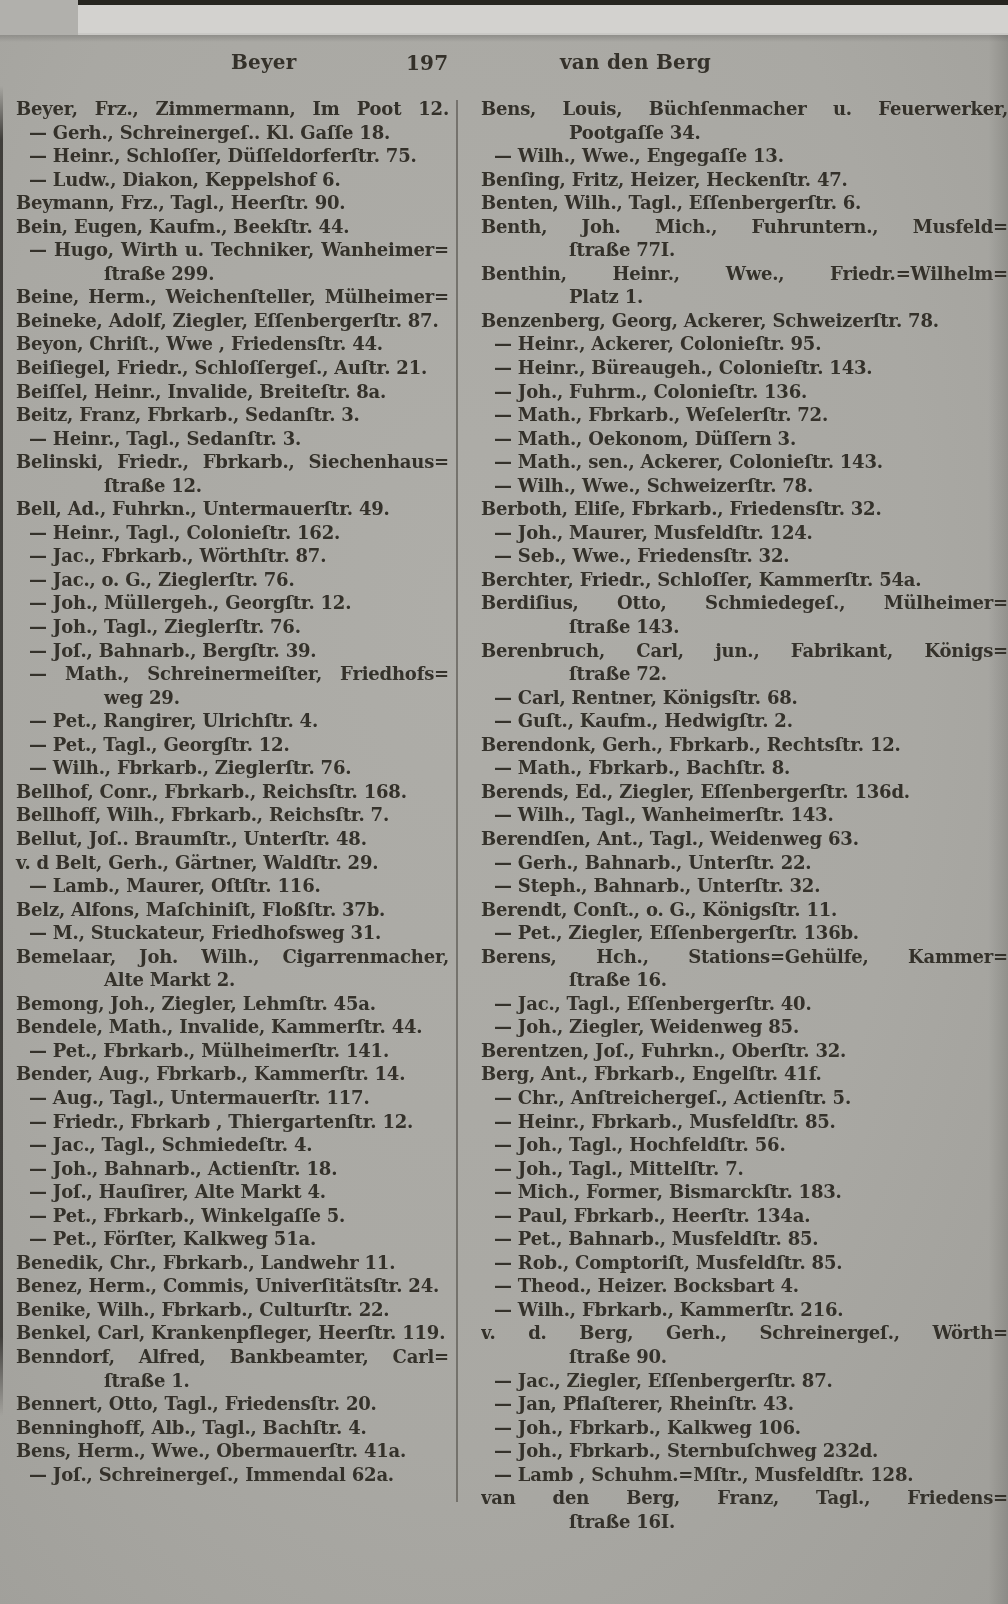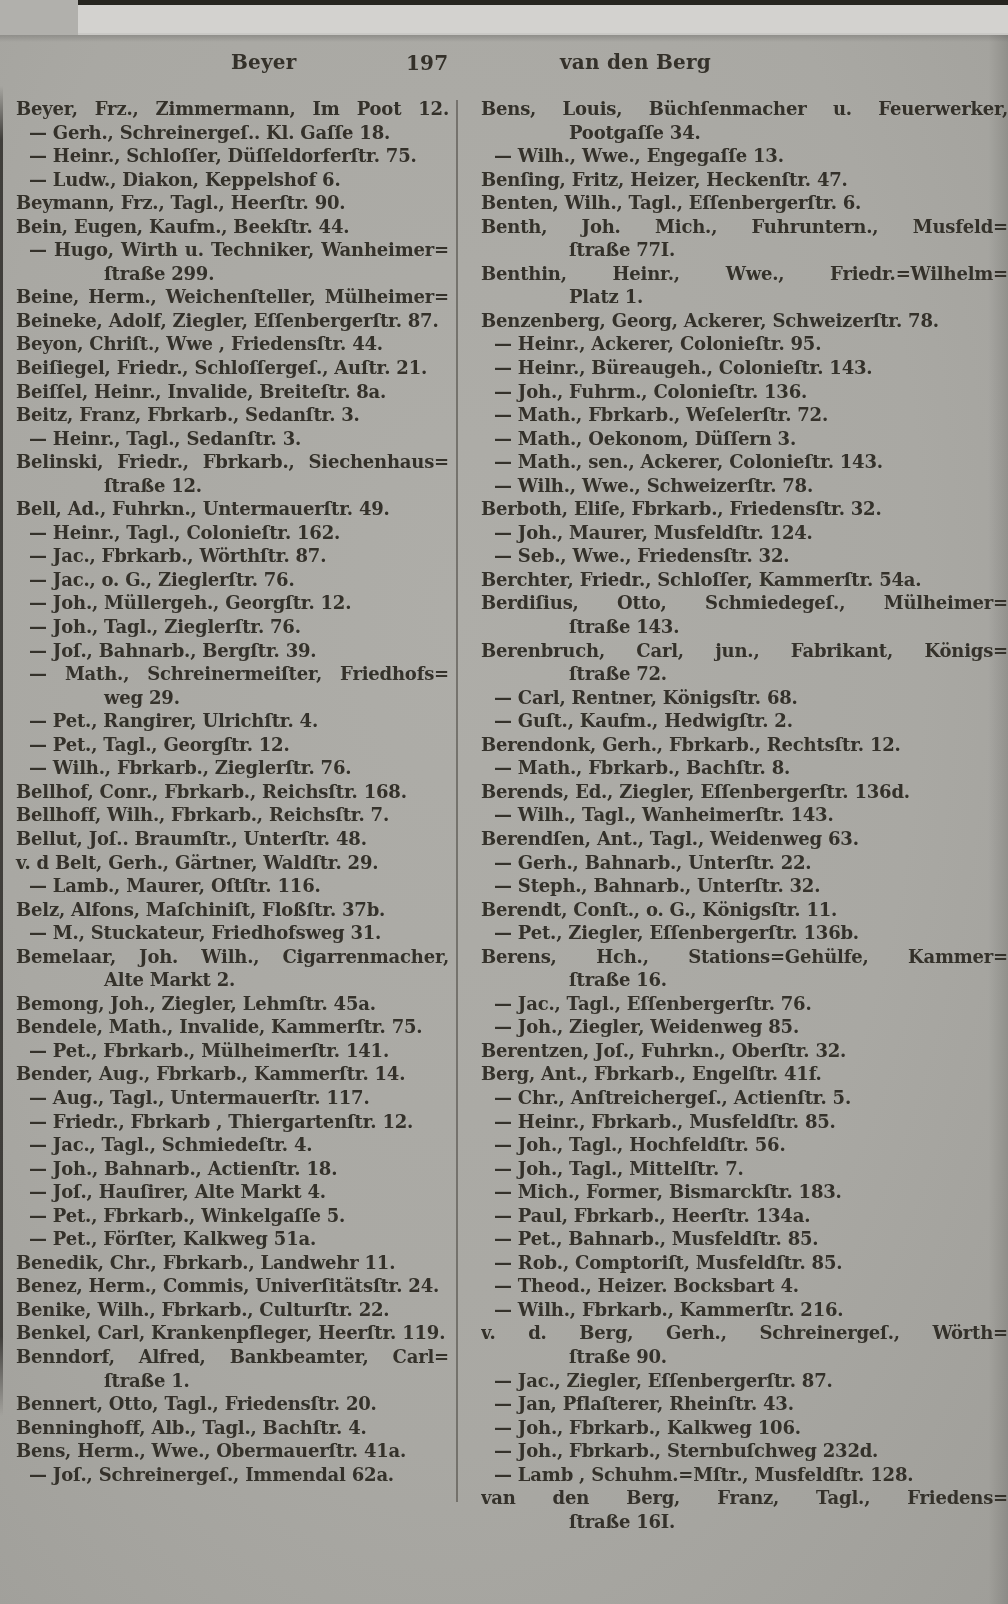--- a/index.html
+++ b/index.html
@@ -96,21 +96,21 @@
         <div class="line head">Bellhof, Conr., Fbrkarb., Reichsſtr. 168.</div>
         <div class="line head">Bellhoff, Wilh., Fbrkarb., Reichsſtr. 7.</div>
         <div class="line head">Bellut, Joſ.. Braumſtr., Unterſtr. 48.</div>
         <div class="line head">v. d Belt, Gerh., Gärtner, Waldſtr. 29.</div>
         <div class="line dash">— Lamb., Maurer, Oſtſtr. 116.</div>
         <div class="line head">Belz, Alfons, Maſchiniſt, Floßſtr. 37b.</div>
         <div class="line dash">— M., Stuckateur, Friedhofsweg 31.</div>
         <div class="line head j">Bemelaar, Joh. Wilh., Cigarrenmacher,</div>
         <div class="line cont">Alte Markt 2.</div>
         <div class="line head">Bemong, Joh., Ziegler, Lehmſtr. 45a.</div>
-        <div class="line head">Bendele, Math., Invalide, Kammerſtr. 75.</div>
+        <div class="line head">Bendele, Math., Invalide, Kammerſtr. 44.</div>
         <div class="line dash">— Pet., Fbrkarb., Mülheimerſtr. 141.</div>
         <div class="line head">Bender, Aug., Fbrkarb., Kammerſtr. 14.</div>
         <div class="line dash">— Aug., Tagl., Untermauerſtr. 117.</div>
         <div class="line dash">— Friedr., Fbrkarb , Thiergartenſtr. 12.</div>
         <div class="line dash">— Jac., Tagl., Schmiedeſtr. 4.</div>
         <div class="line dash">— Joh., Bahnarb., Actienſtr. 18.</div>
         <div class="line dash">— Joſ., Hauſirer, Alte Markt 4.</div>
         <div class="line dash">— Pet., Fbrkarb., Winkelgaſſe 5.</div>
         <div class="line dash">— Pet., Förſter, Kalkweg 51a.</div>
         <div class="line head">Benedik, Chr., Fbrkarb., Landwehr 11.</div>
@@ -156,21 +156,21 @@
         <div class="line dash">— Math., Fbrkarb., Bachſtr. 8.</div>
         <div class="line head">Berends, Ed., Ziegler, Eſſenbergerſtr. 136d.</div>
         <div class="line dash">— Wilh., Tagl., Wanheimerſtr. 143.</div>
         <div class="line head">Berendſen, Ant., Tagl., Weidenweg 63.</div>
         <div class="line dash">— Gerh., Bahnarb., Unterſtr. 22.</div>
         <div class="line dash">— Steph., Bahnarb., Unterſtr. 32.</div>
         <div class="line head">Berendt, Conſt., o. G., Königsſtr. 11.</div>
         <div class="line dash">— Pet., Ziegler, Eſſenbergerſtr. 136b.</div>
         <div class="line head j">Berens, Hch., Stations=Gehülfe, Kammer=</div>
         <div class="line cont">ſtraße 16.</div>
-        <div class="line dash">— Jac., Tagl., Eſſenbergerſtr. 76.</div>
+        <div class="line dash">— Jac., Tagl., Eſſenbergerſtr. 40.</div>
         <div class="line dash">— Joh., Ziegler, Weidenweg 85.</div>
         <div class="line head">Berentzen, Joſ., Fuhrkn., Oberſtr. 32.</div>
         <div class="line head">Berg, Ant., Fbrkarb., Engelſtr. 41f.</div>
         <div class="line dash">— Chr., Anſtreichergeſ., Actienſtr. 5.</div>
         <div class="line dash">— Heinr., Fbrkarb., Musfeldſtr. 85.</div>
         <div class="line dash">— Joh., Tagl., Hochfeldſtr. 56.</div>
         <div class="line dash">— Joh., Tagl., Mittelſtr. 7.</div>
         <div class="line dash">— Mich., Former, Bismarckſtr. 183.</div>
         <div class="line dash">— Paul, Fbrkarb., Heerſtr. 134a.</div>
         <div class="line dash">— Pet., Bahnarb., Musfeldſtr. 85.</div>

